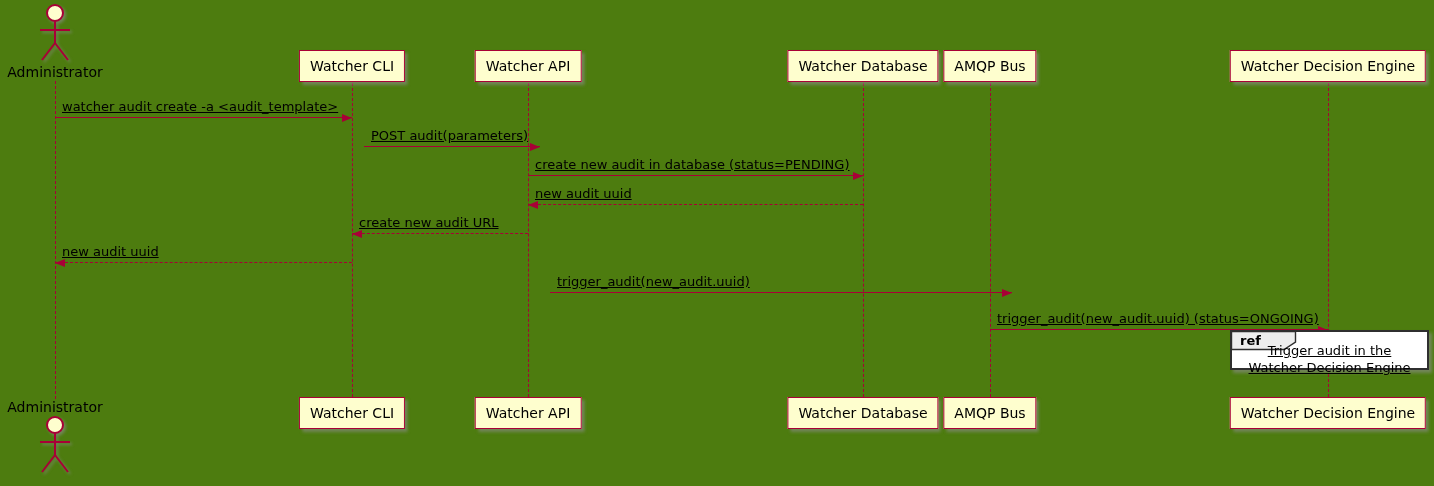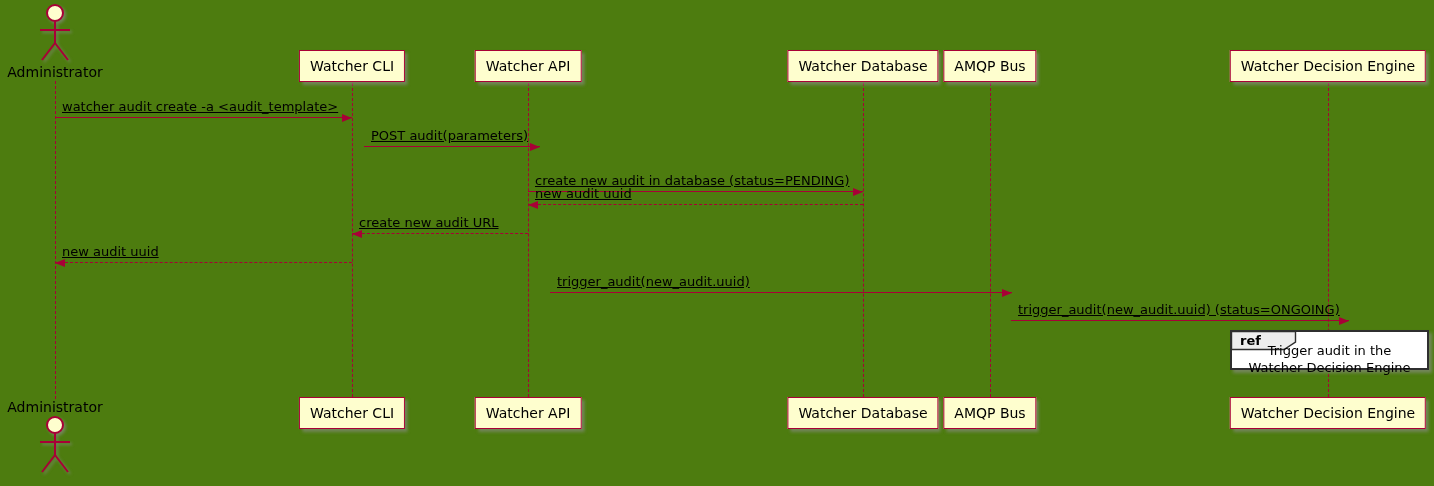--- a/index.html
+++ b/index.html
@@ -81,20 +81,21 @@
   .ref-tag {
     position:absolute; top:0; left:8px;
     font-size:13px; font-weight:bold; line-height:17px;
   }
   .ref-body {
     position:absolute; left:0; right:0; top:18px; bottom:0;
     display:flex; flex-direction:column; justify-content:center;
     text-align:center;
     font-size:13px; line-height:17px;
     white-space:nowrap;
+    text-decoration:underline;
   }
 </style>
 </head>
 <body>
 
 <div class="diagram">
 
   <div class="lifeline" style="left:55px; top:81px; height:318px;"></div>
   <div class="lifeline" style="left:352px; top:83px; height:314px;"></div>
   <div class="lifeline" style="left:528px; top:83px; height:314px;"></div>
@@ -124,21 +125,21 @@
     <div class="mline solid"></div>
     <div class="ah right"></div>
   </div>
 
   <div class="message" style="left:364px; top:127px; width:176px;">
     <div class="mlabel">POST audit(parameters)</div>
     <div class="mline solid"></div>
     <div class="ah right"></div>
   </div>
 
-  <div class="message" style="left:528px; top:172px; width:335px;">
+  <div class="message" style="left:528px; top:156px; width:335px;">
     <div class="mlabel">create new audit in database (status=PENDING)</div>
     <div class="mline solid"></div>
     <div class="ah right"></div>
   </div>
 
   <div class="message" style="left:528px; top:185px; width:335px;">
     <div class="mlabel">new audit uuid</div>
     <div class="mline dashed"></div>
     <div class="ah left"></div>
   </div>
@@ -154,21 +155,21 @@
     <div class="mline dashed"></div>
     <div class="ah left"></div>
   </div>
 
   <div class="message" style="left:528px; top:273px; width:462px;margin-left:22px;">
     <div class="mlabel">trigger_audit(new_audit.uuid)</div>
     <div class="mline solid"></div>
     <div class="ah right"></div>
   </div>
 
-  <div class="message" style="left:990px; top:301px; width:338px;margin-left:21px;">
+  <div class="message" style="left:990px; top:310px; width:338px;">
     <div class="mlabel">trigger_audit(new_audit.uuid) (status=ONGOING)</div>
     <div class="mline solid"></div>
     <div class="ah right"></div>
   </div>
 
   <div class="ref-box" style="left:1230px; top:330px; width:199px; height:40px;">
     <svg class="ref-header" width="66" height="20" viewBox="0 0 66 20">
       <path d="M0.5,0.5 H64.5 V11 L53,18.5 H0.5 Z" fill="#EEEEEE" stroke="#2f2f2f" stroke-width="1.4"></path>
     </svg>
     <div class="ref-tag">ref</div>

